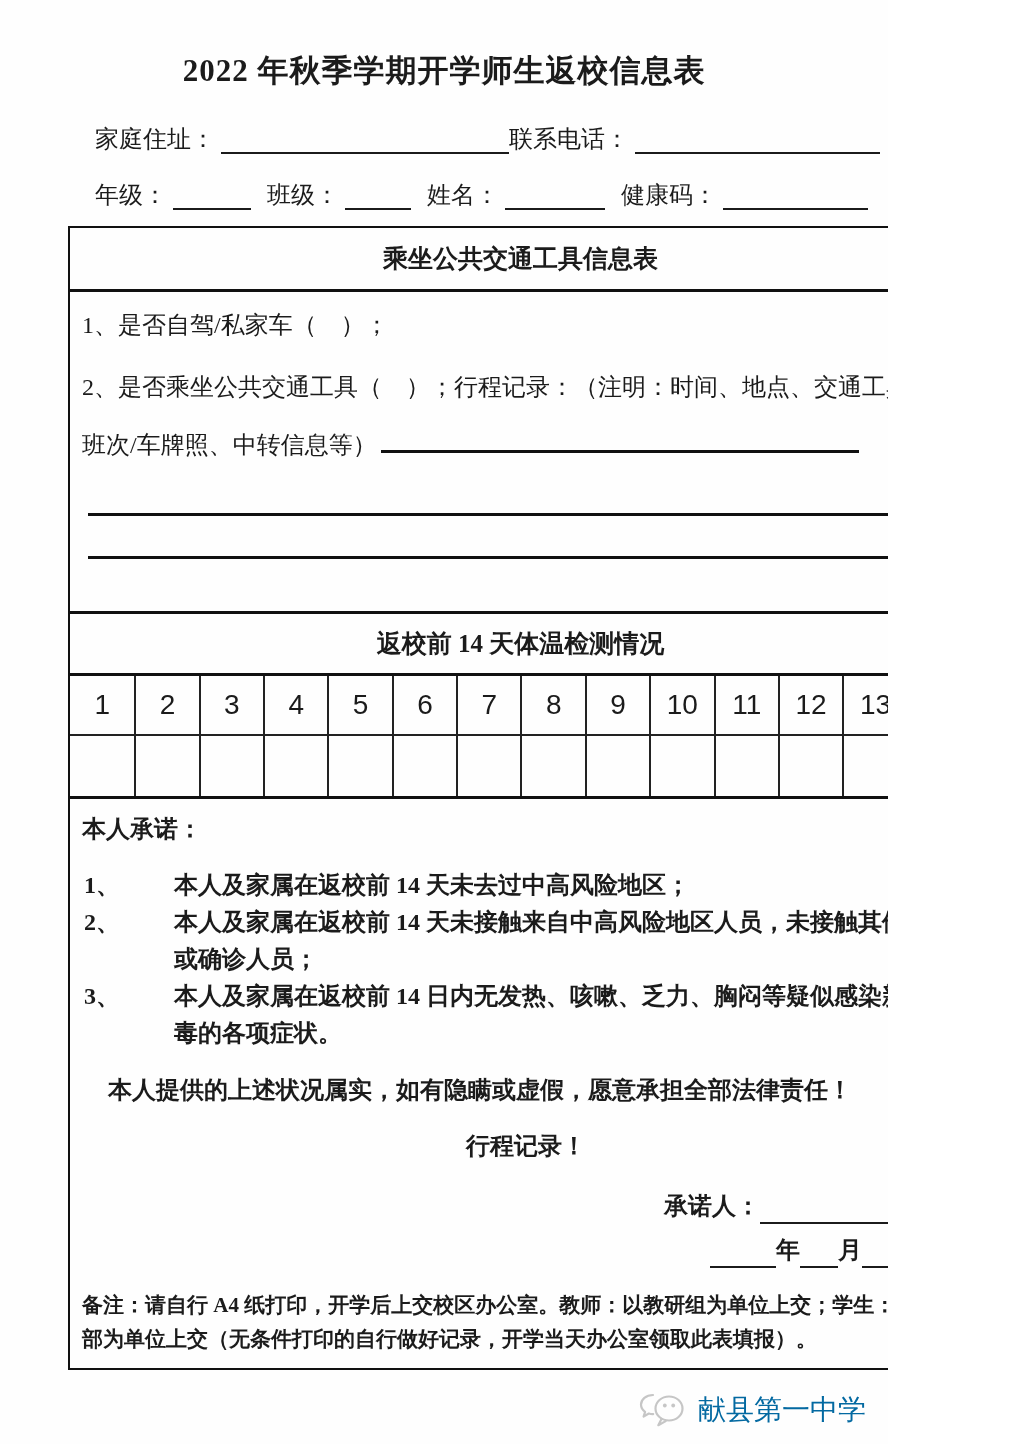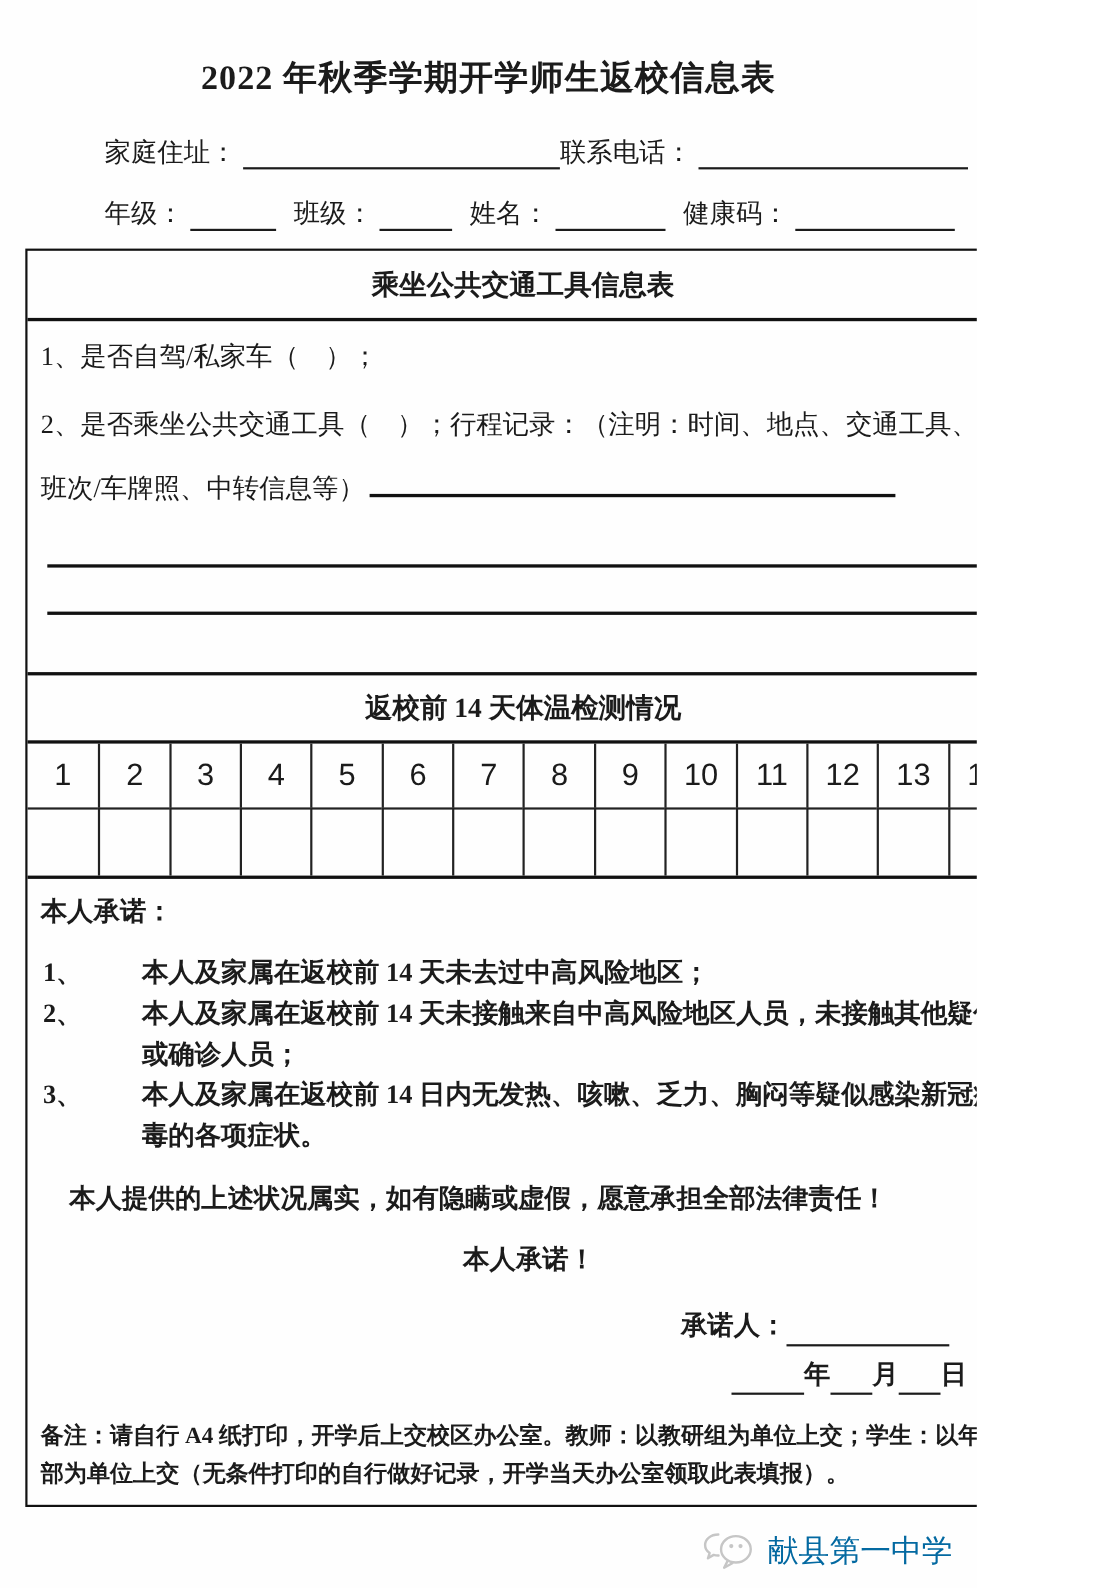--- a/index.html
+++ b/index.html
@@ -39,21 +39,21 @@
     margin: 0 16px 0 6px;
   }
   .w-grade  { width: 78px; }
   .w-class  { width: 66px; }
   .w-name   { width: 100px; }
   .w-health { width: 145px; margin-right: 0; }
   .w-addr   { width: 288px; margin-right: 0; }
   .w-phone  { width: 245px; margin-right: 0; }
 
   .form-table {
-    margin: 16px 0 0 23px;
+    margin: 16px 0 0 68px;
     width: 905px;
     border: 2px solid #111;
     background: #fefefe;
   }
   .section-header {
     font-size: 25px;
     font-weight: bold;
     text-align: center;
     padding: 14px 0;
     border-bottom: 3px solid #111;
@@ -197,21 +197,21 @@
       <div class="p-item">
         <span class="p-no">2、</span>
         <span class="p-text">本人及家属在返校前 14 天未接触来自中高风险地区人员，未接触其他疑似或确诊人员；</span>
       </div>
       <div class="p-item">
         <span class="p-no">3、</span>
         <span class="p-text">本人及家属在返校前 14 日内无发热、咳嗽、乏力、胸闷等疑似感染新冠病毒的各项症状。</span>
       </div>
 
       <p class="statement">本人提供的上述状况属实，如有隐瞒或虚假，愿意承担全部法律责任！</p>
-      <p class="declaration">本人承诺！</p>
+      <p class="declaration">行程记录！</p>
 
       <div class="signer-line">
         <span>承诺人：</span><span class="blank w-signer"></span>
       </div>
 
       <div class="date-line">
         <span class="blank w-year"></span><span>年</span><span class="blank w-md"></span><span>月</span><span class="blank w-md"></span><span>日</span>
       </div>
 
       <p class="note">备注：请自行 A4 纸打印，开学后上交校区办公室。教师：以教研组为单位上交；学生：以年级部为单位上交（无条件打印的自行做好记录，开学当天办公室领取此表填报）。</p>

